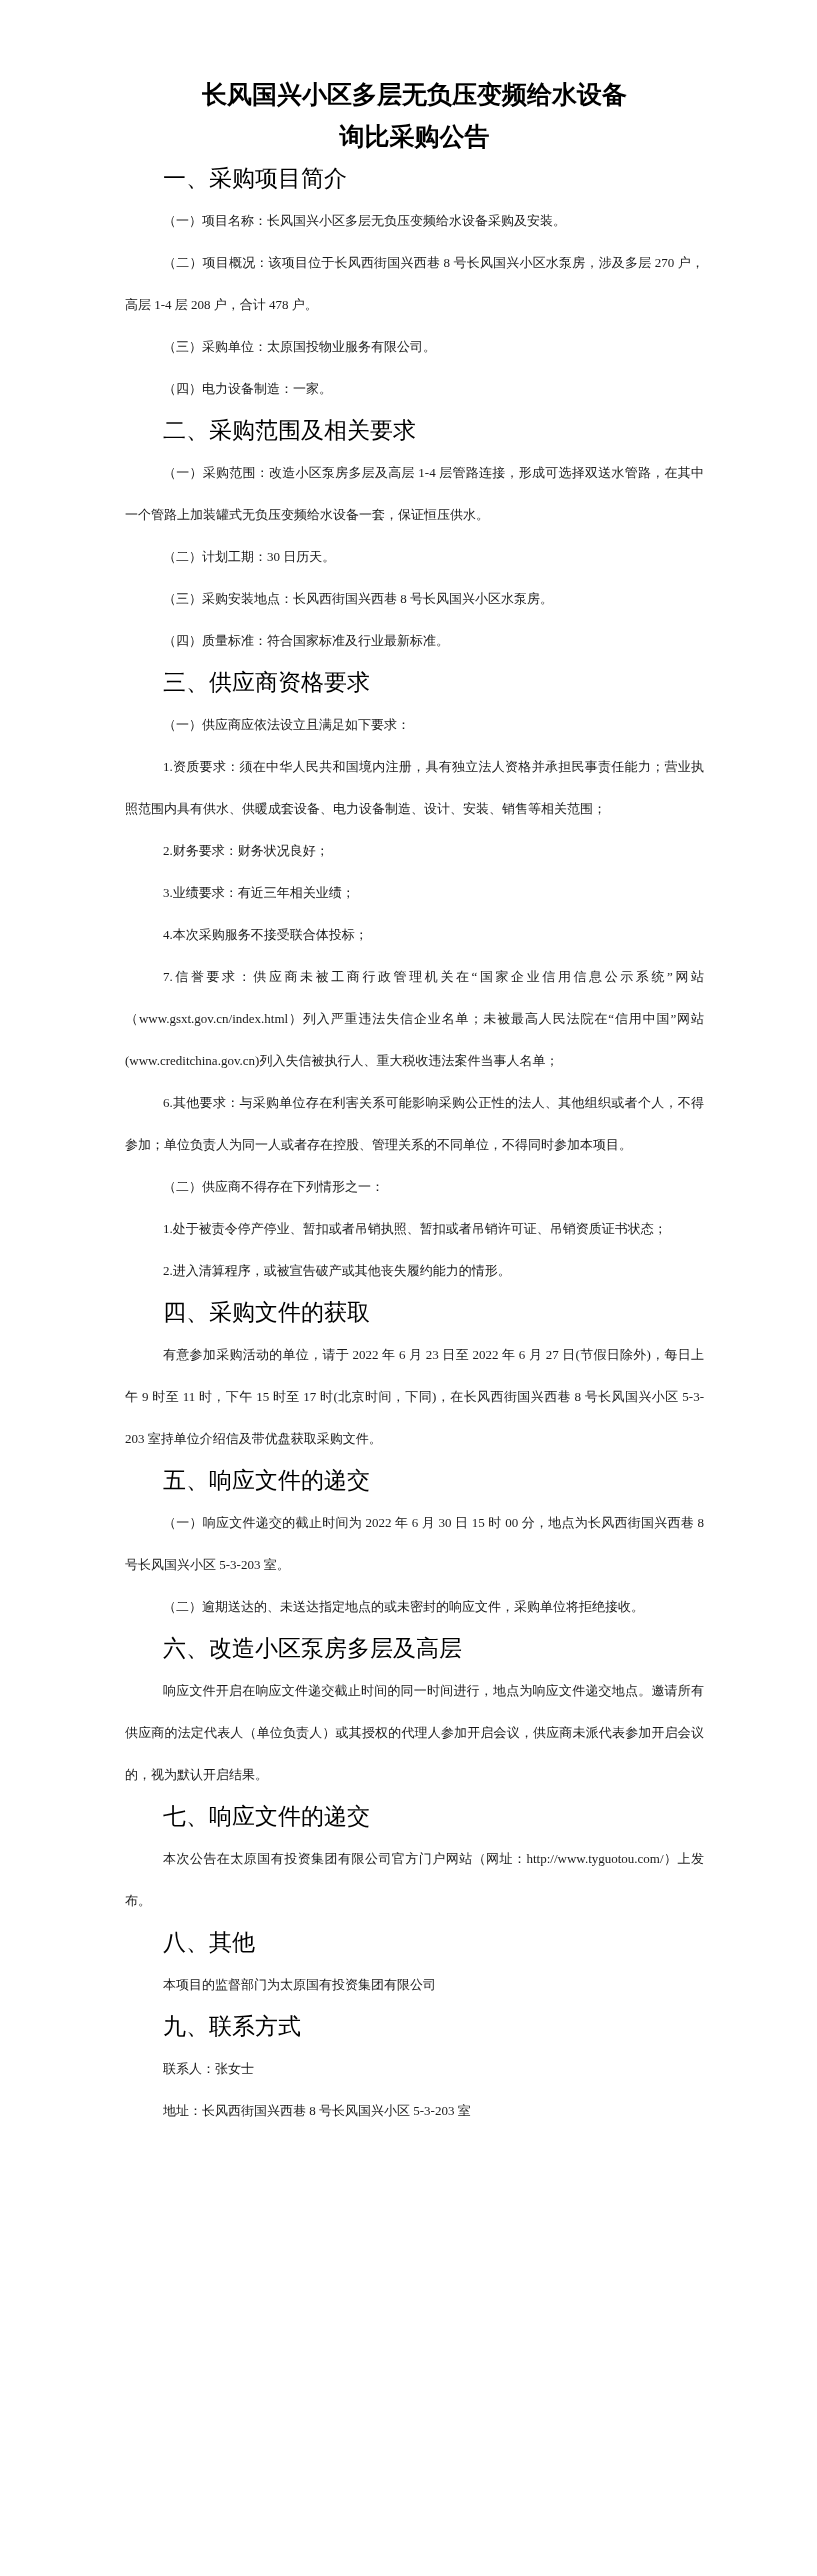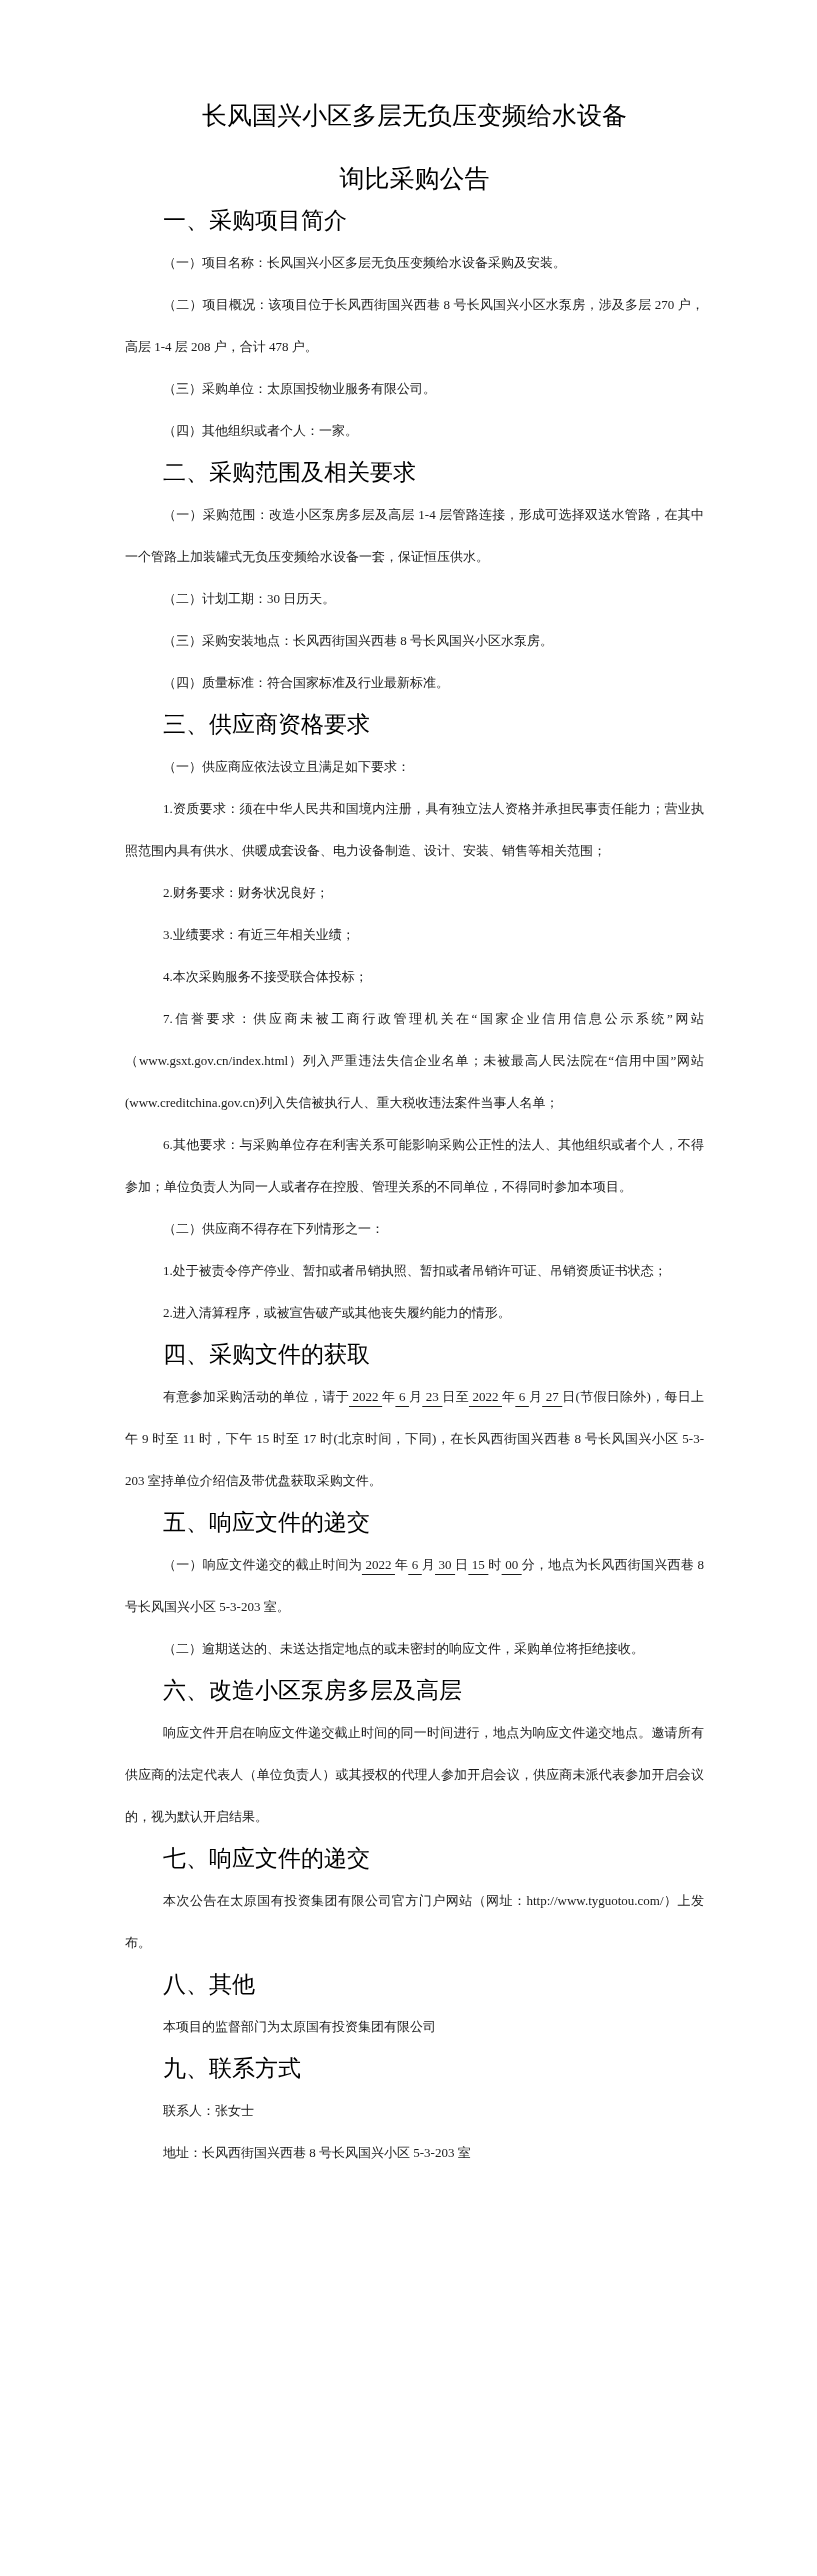--- a/index.html
+++ b/index.html
@@ -9,59 +9,57 @@
     height: 2785px;
     box-sizing: border-box;
     padding: 74px 114px 0 125px;
     background: #ffffff;
     overflow: hidden;
     font-family: "Liberation Serif", "DejaVu Serif", serif;
     color: #1a1a1a;
   }
   .title-line {
     text-align: center;
-    font-weight: normal;
+    font-weight: bold;
     font-size: 25px;
     line-height: 42px;
     color: #000000;
-    margin-top: 21px;
   }
   .heading {
     font-weight: normal;
     font-size: 23px;
     line-height: 42px;
     text-indent: 38px;
     color: #000000;
     white-space: nowrap;
   }
   .para {
     font-size: 13px;
     line-height: 42px;
     text-indent: 38px;
     text-align: justify;
     color: #1a1a1a;
   }
   .u {
-    text-decoration: underline;
     text-decoration-thickness: 1px;
     text-underline-offset: 4.6px;
   }
 </style>
 </head>
 <body>
 
 <div class="page">
   <div class="title-line">长风国兴小区多层无负压变频给水设备</div>
   <div class="title-line">询比采购公告</div>
   <div>
       <div class="heading"><span>一、采购项目简介</span></div>
       <div class="para"><span>（一）项目名称：长风国兴小区多层无负压变频给水设备采购及安装。</span></div>
       <div class="para"><span>（二）项目概况：该项目位于长风西街国兴西巷 8 号长风国兴小区水泵房，涉及多层 270 户，高层 1-4 层 208 户，合计 478 户。</span></div>
       <div class="para"><span>（三）采购单位：太原国投物业服务有限公司。</span></div>
-      <div class="para"><span>（四）其他组织或者个人：一家。</span></div>
+      <div class="para"><span>（四）电力设备制造：一家。</span></div>
       <div class="heading"><span>二、采购范围及相关要求</span></div>
       <div class="para"><span>（一）采购范围：改造小区泵房多层及高层 1-4 层管路连接，形成可选择双送水管路，在其中一个管路上加装罐式无负压变频给水设备一套，保证恒压供水。</span></div>
       <div class="para"><span>（二）计划工期：30 日历天。</span></div>
       <div class="para"><span>（三）采购安装地点：长风西街国兴西巷 8 号长风国兴小区水泵房。</span></div>
       <div class="para"><span>（四）质量标准：符合国家标准及行业最新标准。</span></div>
       <div class="heading"><span>三、供应商资格要求</span></div>
       <div class="para"><span>（一）供应商应依法设立且满足如下要求：</span></div>
       <div class="para"><span>1.资质要求：须在中华人民共和国境内注册，具有独立法人资格并承担民事责任能力；营业执照范围内具有供水、供暖成套设备、电力设备制造、设计、安装、销售等相关范围；</span></div>
       <div class="para"><span>2.财务要求：财务状况良好；</span></div>
       <div class="para"><span>3.业绩要求：有近三年相关业绩；</span></div>

